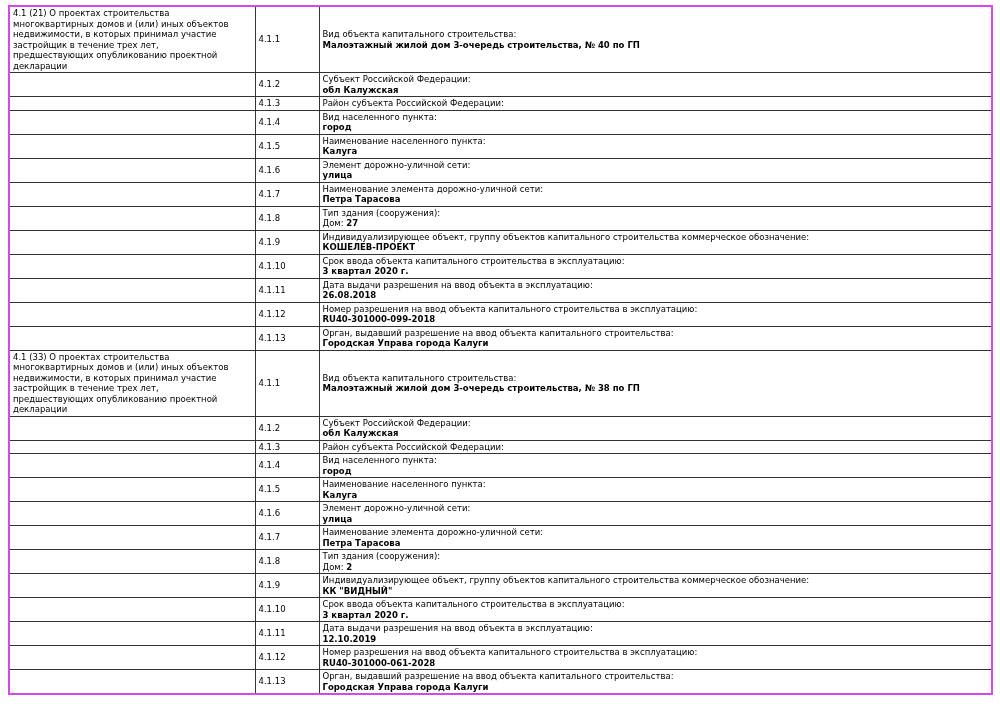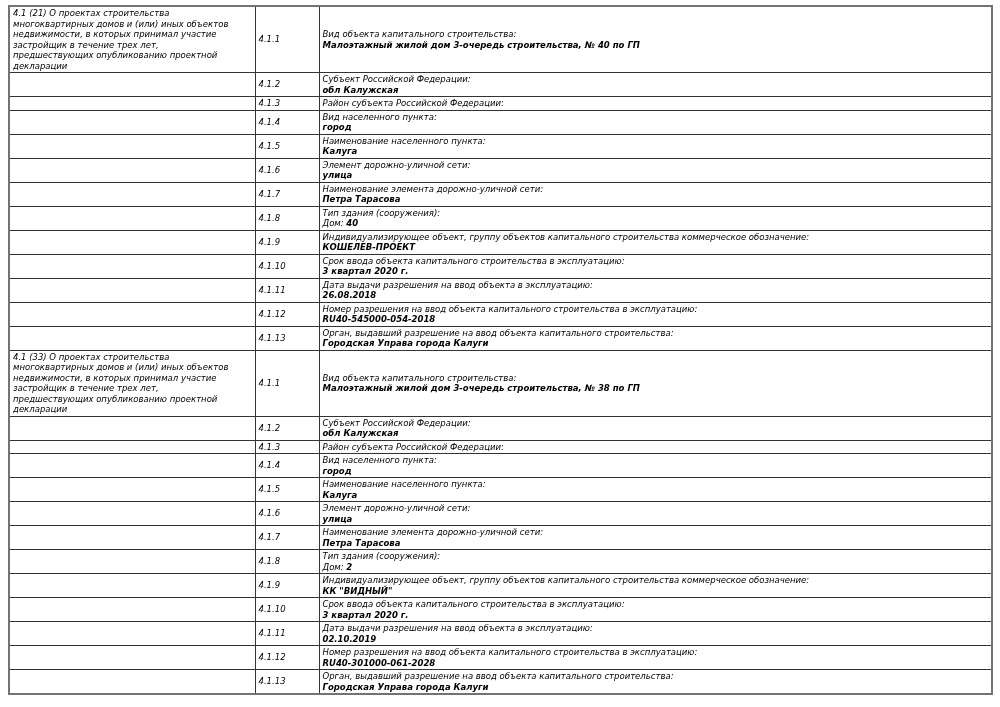--- a/index.html
+++ b/index.html
@@ -9,22 +9,21 @@
     background: #ffffff;
     font-family: "DejaVu Sans", sans-serif;
     color: #000;
   }
   table.decl-table {
     position: absolute;
     left: 8px; top: 5px;
     width: 983px;
     border-collapse: collapse;
     table-layout: fixed;
-    border: 2px solid #737373;
-    font-style: italic;
+    border: 2px solid #d946ef;
   }
   td {
     border: 1px solid #333;
     vertical-align: middle;
     padding: 1px 3px;
     font-size: 8.5px;
     line-height: 10.5px;
     overflow: hidden;
   }
   tr.tall td { height: 63px; }
@@ -105,21 +104,21 @@
         <td class="content-cell">
           <div class="field-label">Наименование элемента дорожно-уличной сети:</div>
           <div><span class="value-prefix"></span><span class="field-value">Петра Тарасова</span></div>
         </td>
       </tr>
       <tr>
         <td class="section-cell"></td>
         <td class="num-cell">4.1.8</td>
         <td class="content-cell">
           <div class="field-label">Тип здания (сооружения):</div>
-          <div><span class="value-prefix">Дом: </span><span class="field-value">40</span></div>
+          <div><span class="value-prefix">Дом: </span><span class="field-value">27</span></div>
         </td>
       </tr>
       <tr>
         <td class="section-cell"></td>
         <td class="num-cell">4.1.9</td>
         <td class="content-cell">
           <div class="field-label">Индивидуализирующее объект, группу объектов капитального строительства коммерческое обозначение:</div>
           <div><span class="value-prefix"></span><span class="field-value">КОШЕЛЕВ-ПРОЕКТ</span></div>
         </td>
       </tr>
@@ -137,21 +136,21 @@
         <td class="content-cell">
           <div class="field-label">Дата выдачи разрешения на ввод объекта в эксплуатацию:</div>
           <div><span class="value-prefix"></span><span class="field-value">26.08.2018</span></div>
         </td>
       </tr>
       <tr>
         <td class="section-cell"></td>
         <td class="num-cell">4.1.12</td>
         <td class="content-cell">
           <div class="field-label">Номер разрешения на ввод объекта капитального строительства в эксплуатацию:</div>
-          <div><span class="value-prefix"></span><span class="field-value">RU40-545000-054-2018</span></div>
+          <div><span class="value-prefix"></span><span class="field-value">RU40-301000-099-2018</span></div>
         </td>
       </tr>
       <tr>
         <td class="section-cell"></td>
         <td class="num-cell">4.1.13</td>
         <td class="content-cell">
           <div class="field-label">Орган, выдавший разрешение на ввод объекта капитального строительства:</div>
           <div><span class="value-prefix"></span><span class="field-value">Городская Управа города Калуги</span></div>
         </td>
       </tr>
@@ -238,21 +237,21 @@
         <td class="content-cell">
           <div class="field-label">Срок ввода объекта капитального строительства в эксплуатацию:</div>
           <div><span class="value-prefix"></span><span class="field-value">3 квартал 2020 г.</span></div>
         </td>
       </tr>
       <tr>
         <td class="section-cell"></td>
         <td class="num-cell">4.1.11</td>
         <td class="content-cell">
           <div class="field-label">Дата выдачи разрешения на ввод объекта в эксплуатацию:</div>
-          <div><span class="value-prefix"></span><span class="field-value">02.10.2019</span></div>
+          <div><span class="value-prefix"></span><span class="field-value">12.10.2019</span></div>
         </td>
       </tr>
       <tr>
         <td class="section-cell"></td>
         <td class="num-cell">4.1.12</td>
         <td class="content-cell">
           <div class="field-label">Номер разрешения на ввод объекта капитального строительства в эксплуатацию:</div>
           <div><span class="value-prefix"></span><span class="field-value">RU40-301000-061-2028</span></div>
         </td>
       </tr>

